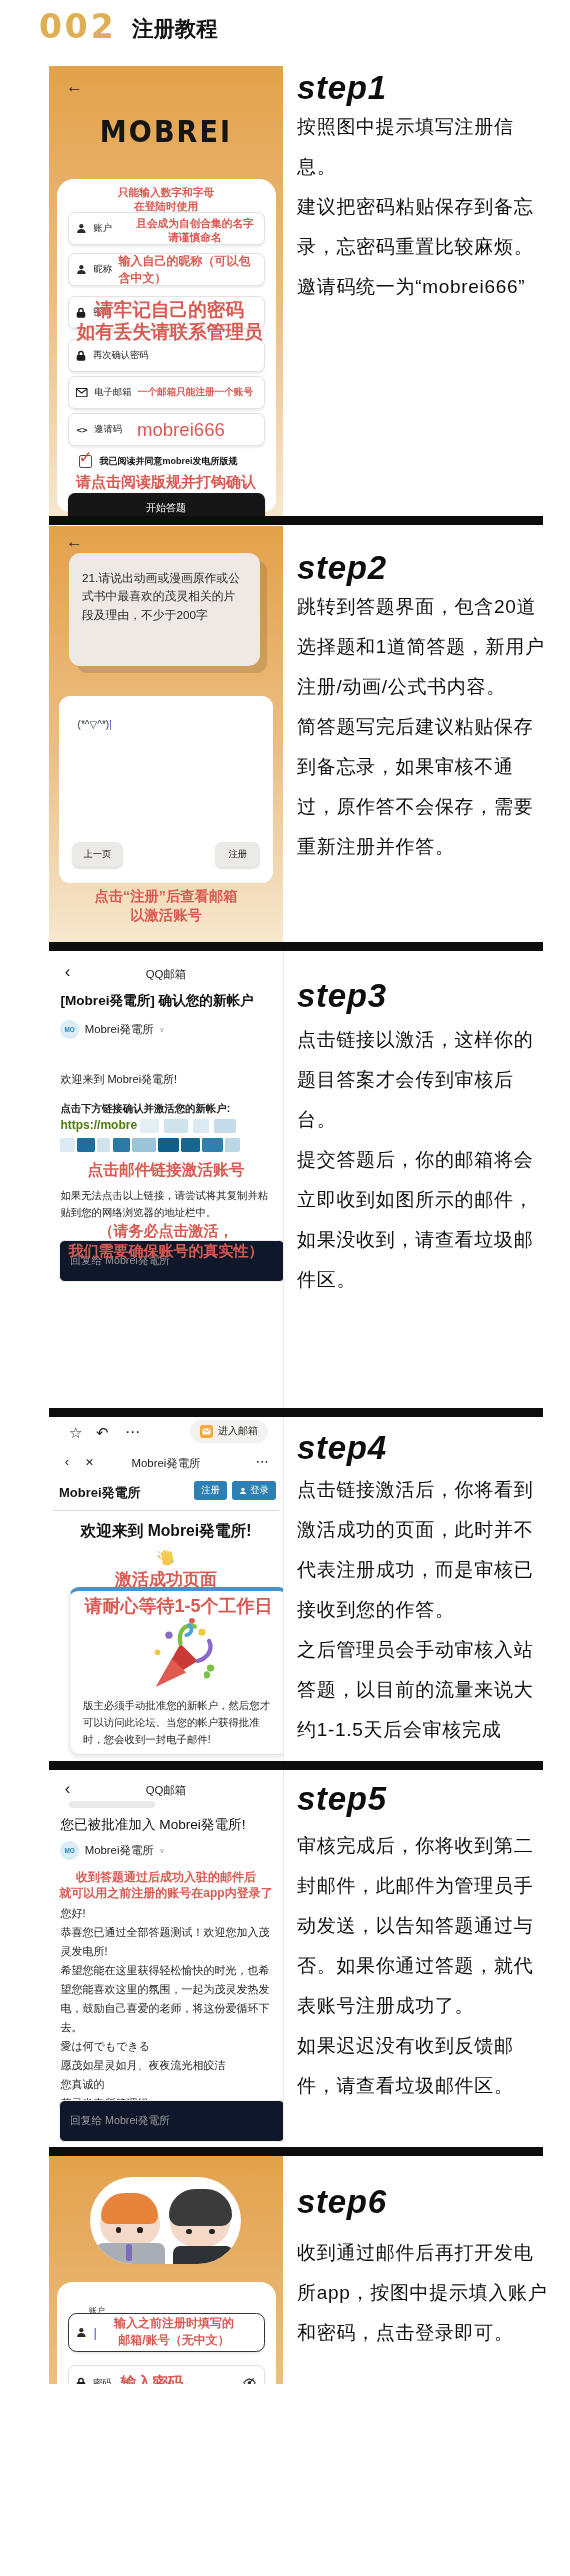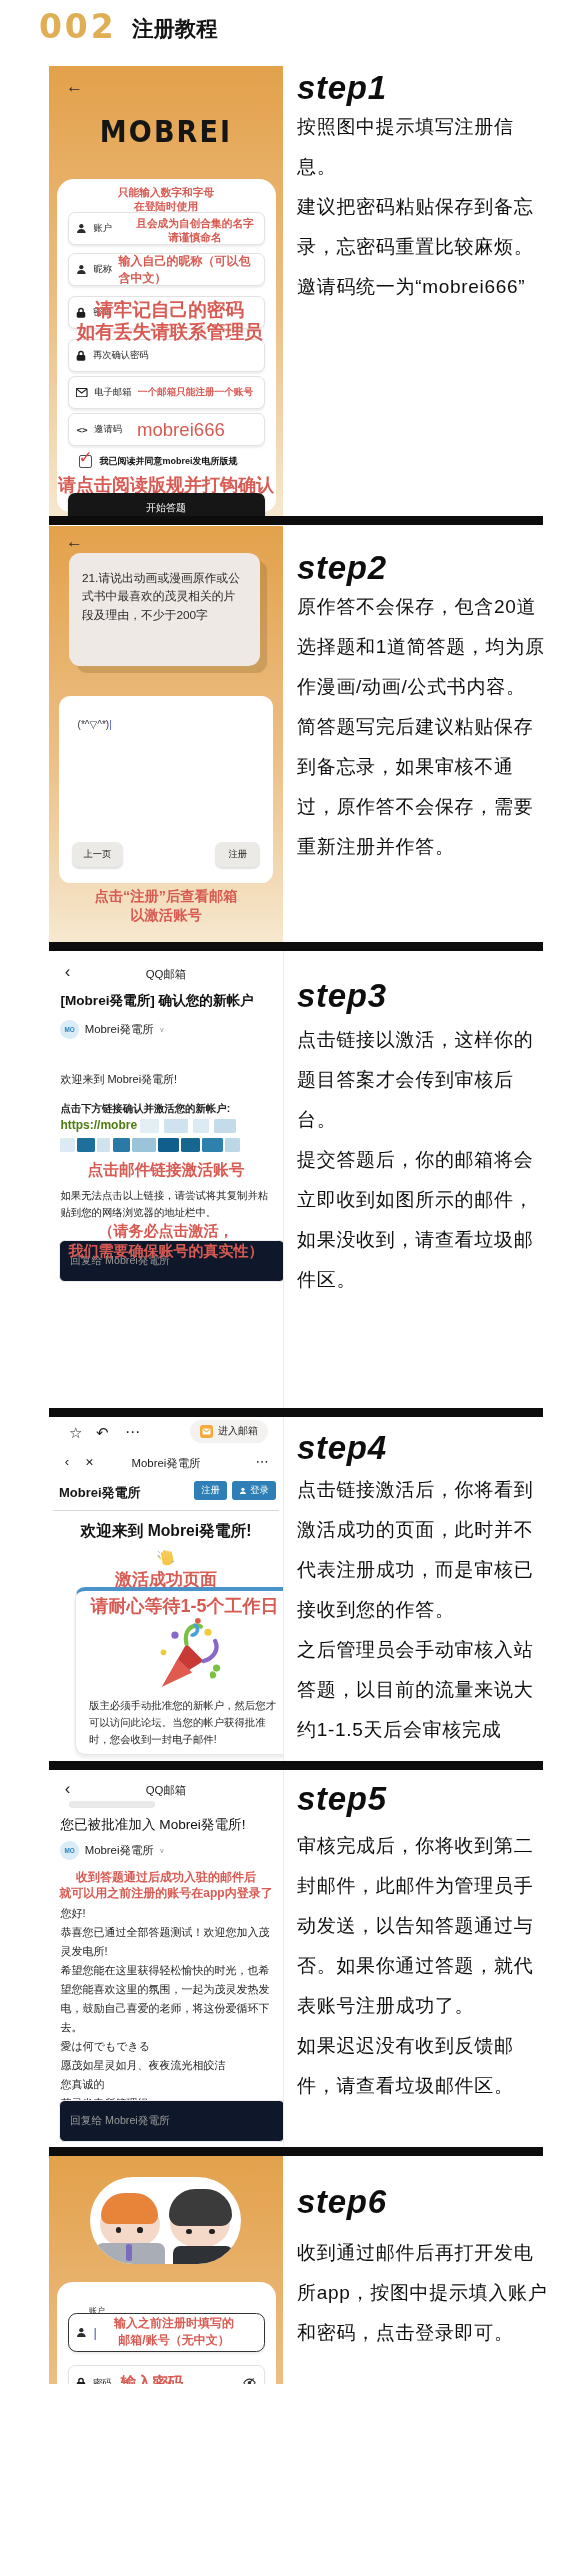--- a/index.html
+++ b/index.html
@@ -112,21 +112,21 @@
       <span class="lbl">邀请码</span>
       <span class="red" style="font-size:18.6px;margin-left:8.6px;">mobrei666</span>
     </div>
 
     <div class="abs" style="left:30px;top:389px;display:flex;align-items:center;gap:7.1px;">
       <span class="chk">
           <span class="tick">✓</span>
         </span>
       <span style="font-size:9px;font-weight:700;color:#141414;">我已阅读并同意mobrei发电所版规</span>
     </div>
-    <div class="abs red" style="left:0;right:0;top:407px;text-align:center;font-size:18px;font-weight:700;">请点击阅读版规并打钩确认</div>
+    <div class="abs red" style="left:0;right:0;top:407px;text-align:center;font-size:15px;font-weight:700;">请点击阅读版规并打钩确认</div>
 
     <div class="blackbtn" style="left:18.6px;top:427px;width:197px;height:30px;">开始答题</div>
   </div>
   <div class="stitle" style="top:69px;">step1</div>
   <div class="sbody" style="top:107px;">
     <p>按照图中提示填写注册信息。</p>
       <p>建议把密码粘贴保存到备忘录，忘密码重置比较麻烦。</p>
       <p>邀请码统一为“mobrei666”</p>
   </div>
   <div class="sectionbar" style="top:516px;"></div>
@@ -140,21 +140,21 @@
       <div style="padding:23px 0 0 18.6px;font-size:10px;color:#31373f;"><span>(*^▽^*)</span><span style="color:#4a55c8;">|</span></div>
       <div style="position:absolute;left:13px;bottom:15.7px;background:#eceae7;border-radius:7.1px;padding:6.4px 11.4px;font-size:9.3px;color:#222;box-shadow:0 1.4px 1.4px rgba(0,0,0,.12);">上一页</div>
       <div style="position:absolute;right:13px;bottom:15.7px;background:#eceae7;border-radius:7.1px;padding:6.4px 13px;font-size:9.3px;color:#222;box-shadow:0 1.4px 1.4px rgba(0,0,0,.12);">注册</div>
     </div>
     <div class="abs red" style="left:0;right:0;top:361px;text-align:center;font-size:14.3px;font-weight:700;line-height:19px;">
       <span>点击“注册”后查看邮箱</span><br><span>以激活账号</span>
     </div>
   </div>
   <div class="stitle" style="top:549px;">step2</div>
   <div class="sbody" style="top:587px;">
-    <p>原作答不会保存，包含20道选择题和1道简答题，均为原作漫画/动画/公式书内容。</p>
+    <p>跳转到答题界面，包含20道选择题和1道简答题，新用户注册/动画/公式书内容。</p>
       <p>简答题写完后建议粘贴保存到备忘录，如果审核不通过，原作答不会保存，需要重新注册并作答。</p>
   </div>
   <div class="sectionbar" style="top:942px;"></div>
 
   <div class="panel white" style="top:951px;height:457px;">
     <div class="abs" style="left:15.7px;top:11.4px;font-size:17px;color:#222;">‹</div>
     <div class="abs" style="left:0;right:0;top:15.7px;text-align:center;font-size:11.4px;color:#1c1c1c;">QQ邮箱</div>
     <div class="abs" style="left:11.4px;top:41px;font-size:13.6px;font-weight:700;color:#111;">[Mobrei発電所] 确认您的新帐户</div>
     <div class="abs" style="left:11.4px;top:69px;display:flex;align-items:center;gap:5.7px;">
       <span class="avatar">MO</span>
@@ -227,21 +227,21 @@
             <rect x="12" y="4" width="4" height="16" rx="2" fill="#f5c84c"></rect>
             <rect x="16" y="6" width="4" height="14" rx="2" fill="#f5c84c"></rect>
             <rect x="20" y="8" width="3.4" height="11" rx="1.7" fill="#f5c84c"></rect>
             <ellipse cx="15" cy="20" rx="8" ry="6" fill="#f5c84c"></ellipse>
             <path d="M6 10c-2-1-3 1-2 3l3 3" fill="#f5c84c"></path>
           </g>
           <path d="M3 6l2 2M2 12l3 1M25 20l-3 1" stroke="#6ab0d8" stroke-width="1.4" fill="none"></path>
         </svg>
     </div>
     <div class="abs red" style="left:0;right:0;top:151px;text-align:center;font-size:17px;font-weight:700;z-index:5;">激活成功页面</div>
-    <div class="card" style="left:26px;top:170px;width:217px;height:163px;border:0.7px solid #e5e5e5;border-top:4.3px solid #4a93c8;border-radius:10px;box-shadow:0 2.1px 4.3px rgba(0,0,0,.08);">
+    <div class="card" style="left:20px;top:170px;width:217px;height:163px;border:0.7px solid #e5e5e5;border-top:4.3px solid #4a93c8;border-radius:10px;box-shadow:0 2.1px 4.3px rgba(0,0,0,.08);">
       <div style="position:absolute;left:-7.1px;right:-7.1px;top:2.9px;text-align:center;" class="red"><span style="font-size:18px;font-weight:700;">请耐心等待1-5个工作日</span></div>
       <div style="position:absolute;left:0;right:0;top:24px;display:flex;justify-content:center;">
         <svg width="86" height="79" viewBox="0 0 120 110">
             <polygon points="28,100 62,40 86,64" fill="#c73a35"></polygon>
             <polygon points="28,100 50,61 70,80" fill="#e05a50"></polygon>
             <path d="M62 40 C58 20, 70 12, 82 16" fill="none" stroke="#7bc043" stroke-width="6" stroke-linecap="round"></path>
             <path d="M86 64 C100 60, 108 48, 102 36" fill="none" stroke="#8868c8" stroke-width="6" stroke-linecap="round"></path>
             <path d="M70 28 c8 -2 10 -10 4 -14" fill="none" stroke="#4aa3d8" stroke-width="5" stroke-linecap="round"></path>
             <circle cx="46" cy="28" r="5" fill="#8868c8"></circle>
             <circle cx="92" cy="24" r="5" fill="#f0c93c"></circle>

